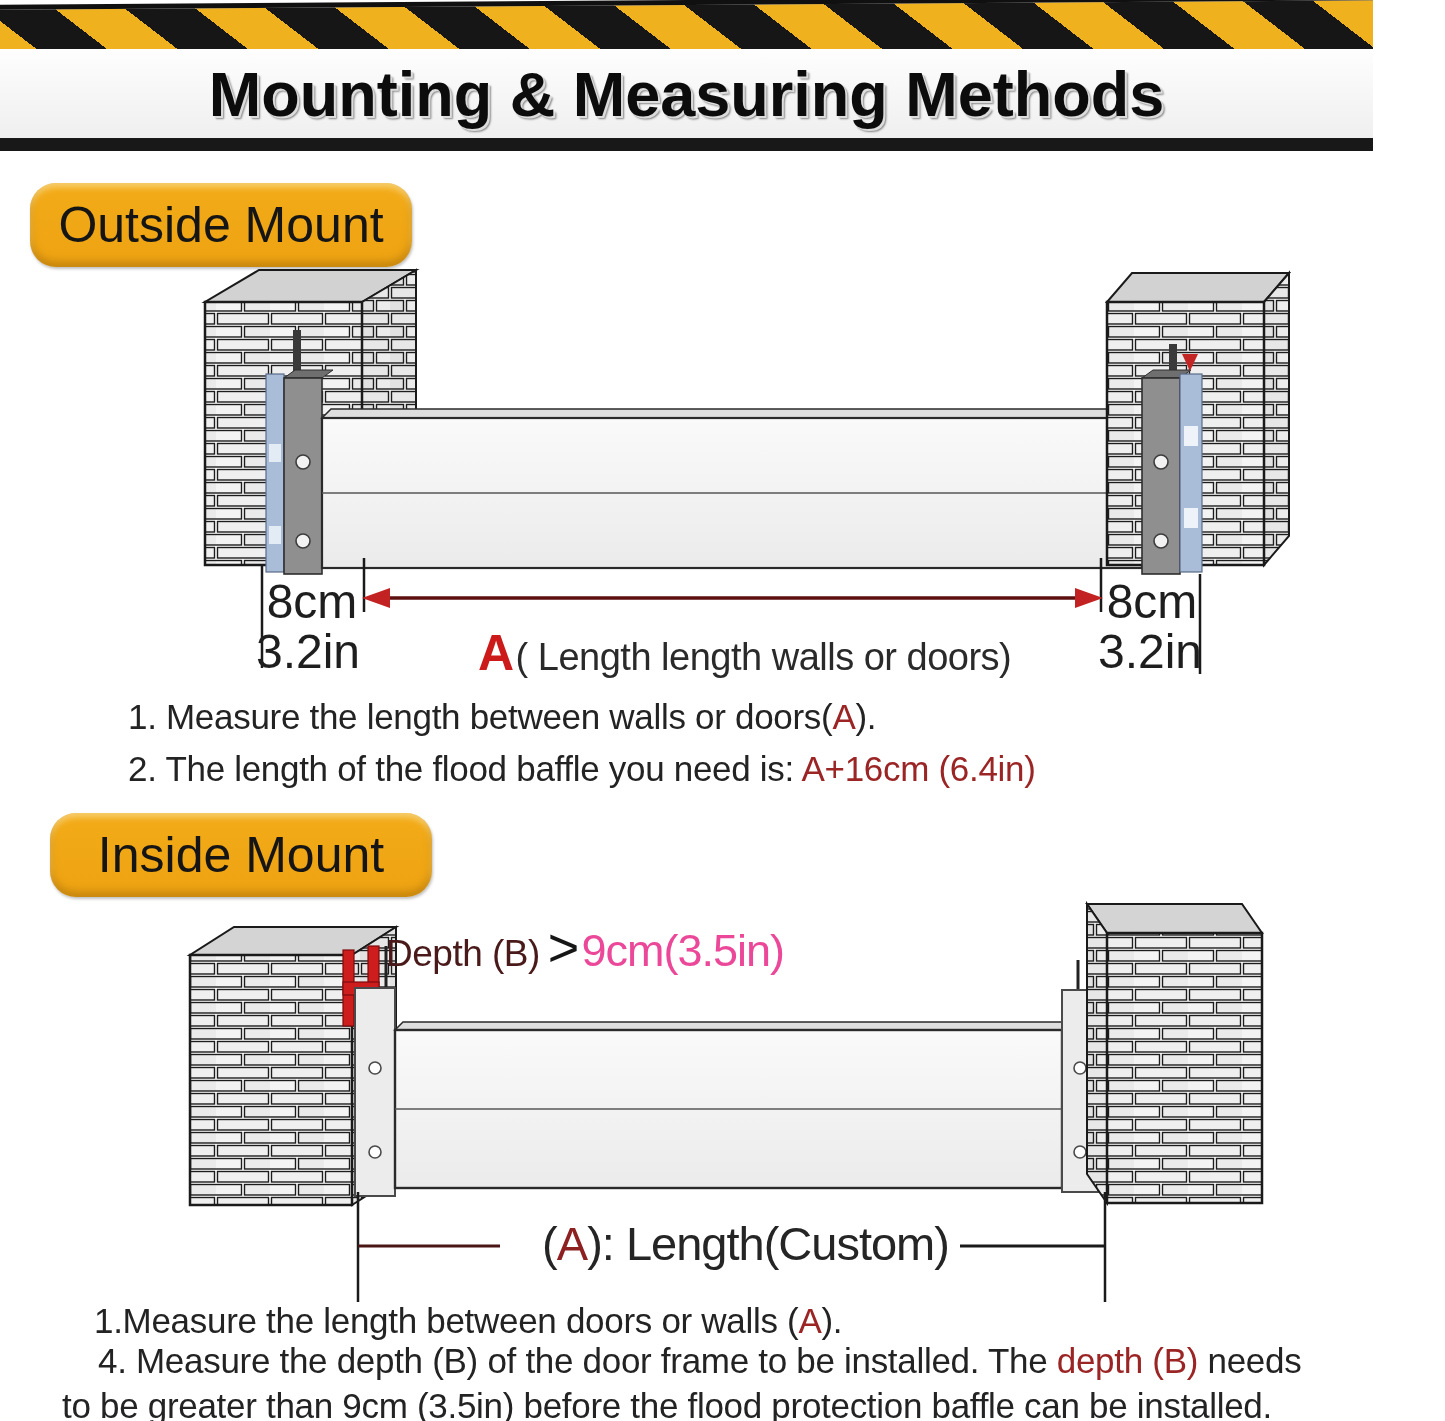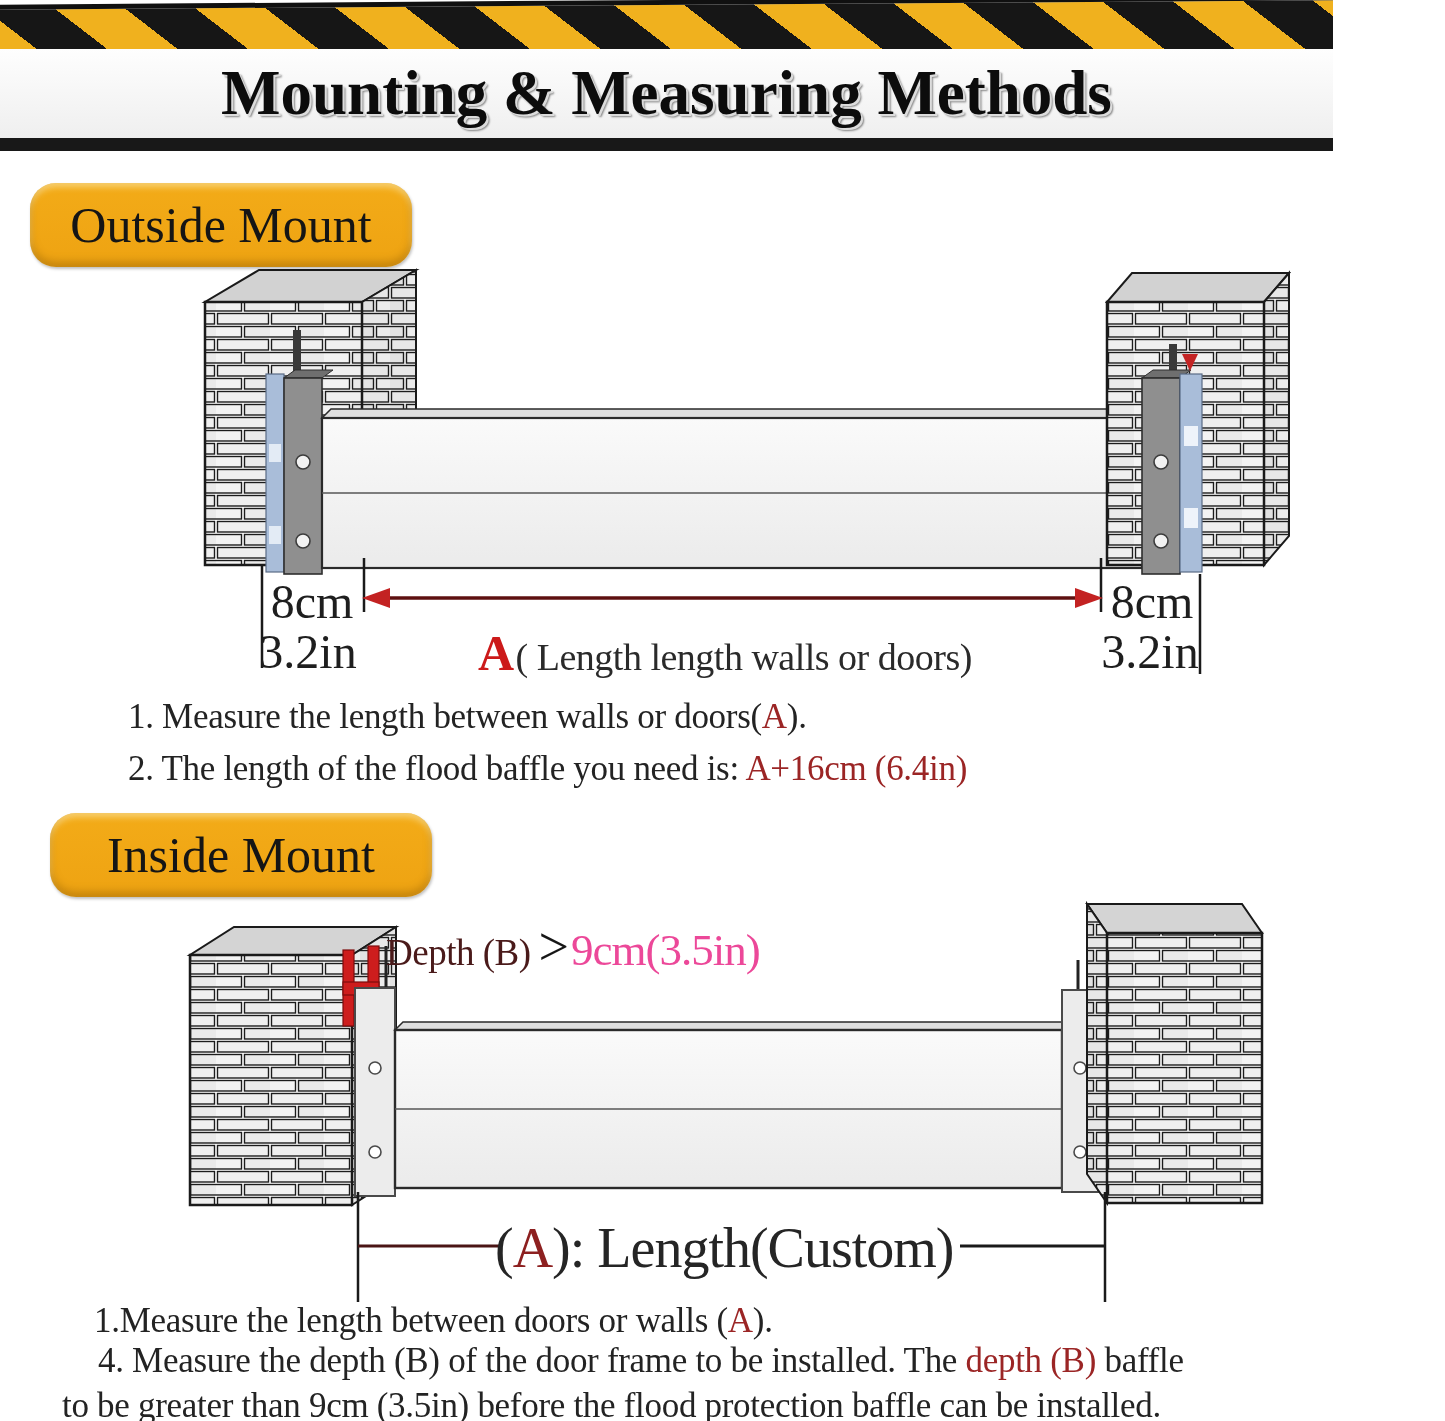--- a/index.html
+++ b/index.html
@@ -1,18 +1,18 @@
 <!DOCTYPE html>
 <html><head>
 <meta charset="utf-8">
 <style>
   html,body{margin:0;padding:0;background:#ffffff;}
   .page{
     position:relative; width:1333px; height:1421px; overflow:hidden;
-    background:#ffffff; font-family:Liberation Serif, serif; color:#1d1d1d;
+    background:#ffffff; font-family:Liberation Sans, sans-serif; color:#1d1d1d;padding-left:40px;
   }
   
   .hazard-stripes{
     position:absolute; top:0; left:-20px; right:-20px; height:50px;
     background:repeating-linear-gradient(38deg, #f0b11e 0 43px, #161616 43px 86px);
     border-top:5px solid #101010;
     transform:rotate(-0.4deg);
   }
   .title-band{
     position:absolute; top:49px; left:0; right:0; height:89px;
@@ -56,22 +56,22 @@
   #in-step2{left:98px;  top:1341px;}
   #in-step3{left:62px;  top:1386px;}
   .depth-label{
     position:absolute; left:386px; top:916px; white-space:nowrap;
     display:flex; align-items:baseline;
   }
   .depth-label .d-name{font-size:37px; color:#4a1a1a; letter-spacing:-0.5px;}
   .depth-label .d-gt{font-size:54px; color:#161616; margin:0 2px 0 8px;}
   .depth-label .d-val{font-size:45px; color:#ec4899; letter-spacing:-1px;}
   .length-label{
-    position:absolute; left:495px; top:1216px; width:455px; text-align:center;
-    font-size:56px; letter-spacing:-1px; color:#252525; white-space:nowrap;
+    position:absolute; left:518px; top:1216px; width:455px; text-align:center;
+    font-size:47px; letter-spacing:-1px; color:#252525; white-space:nowrap;
   }
   .length-label .em{color:#8d2020;}
 </style>
 </head>
 <body>
 
 <div class="page">
 
   <svg class="diagram" width="1445" height="1421" viewBox="0 0 1445 1421">
     <defs>
@@ -232,19 +232,19 @@
     <span class="d-val">9cm(3.5in)</span>
   </div>
   <div class="length-label">
     <span>(</span><span class="em">A</span><span>): Length(Custom)</span>
   </div>
 
   <div class="step" id="in-step1">
     <span>1.Measure the length between doors or walls (</span><span class="em">A</span><span>).</span>
   </div>
   <div class="step" id="in-step2">
-    <span>4. Measure the depth (B) of the door frame to be installed. The </span><span class="em">depth (B)</span><span> baffle</span>
+    <span>4. Measure the depth (B) of the door frame to be installed. The </span><span class="em">depth (B)</span><span> needs</span>
   </div>
   <div class="step" id="in-step3">
     <span>to be greater than 9cm (3.5in) before the flood protection baffle can be installed.</span>
   </div>
 
 </div>
 
 </body></html>

